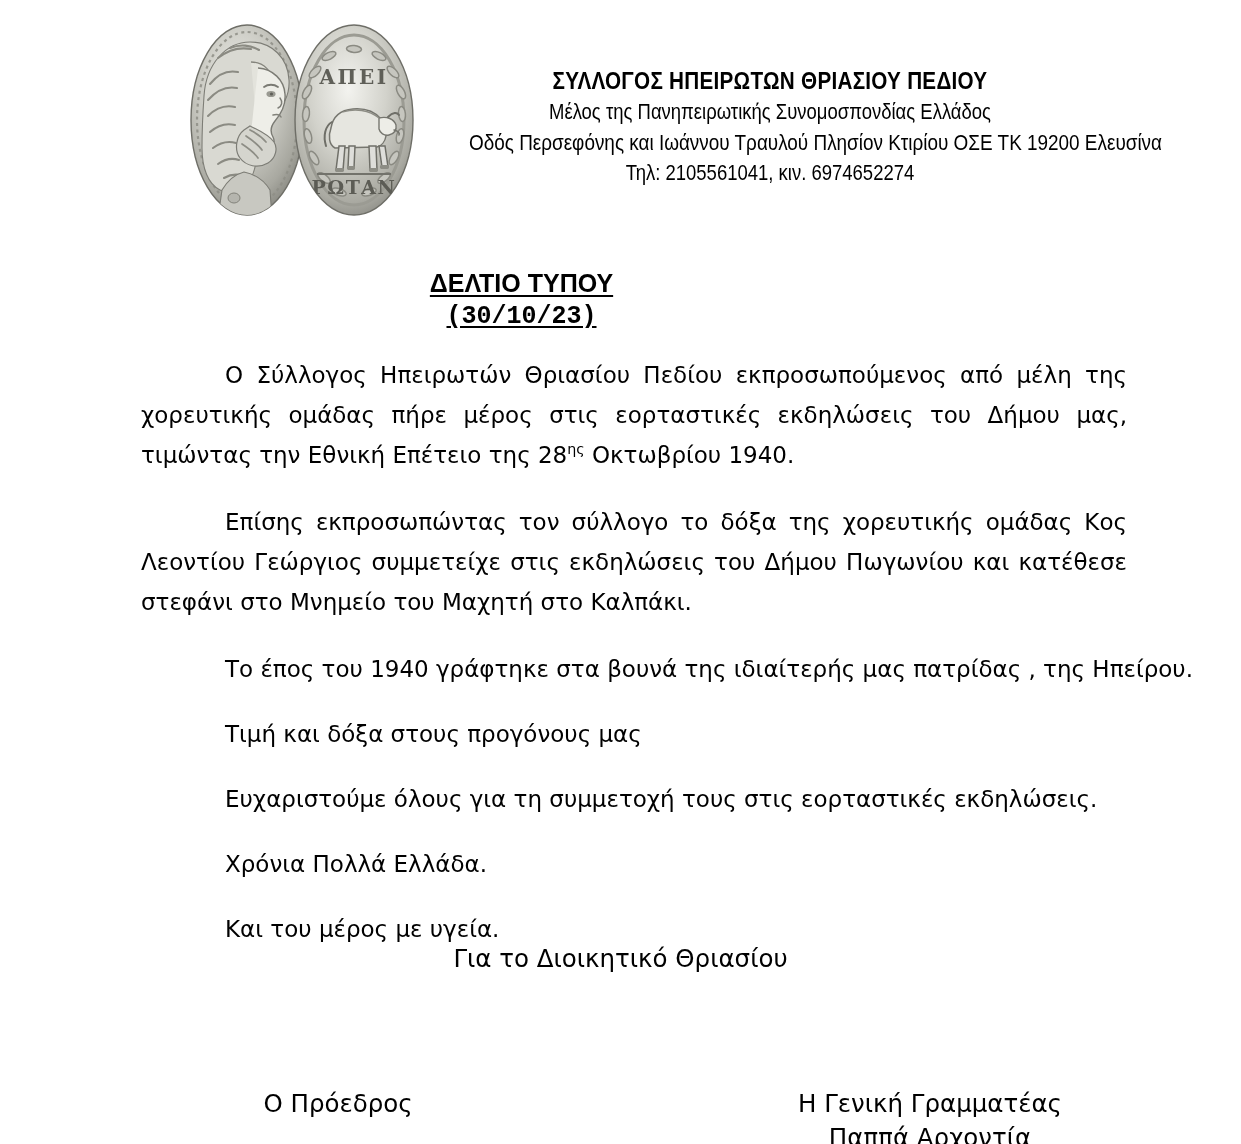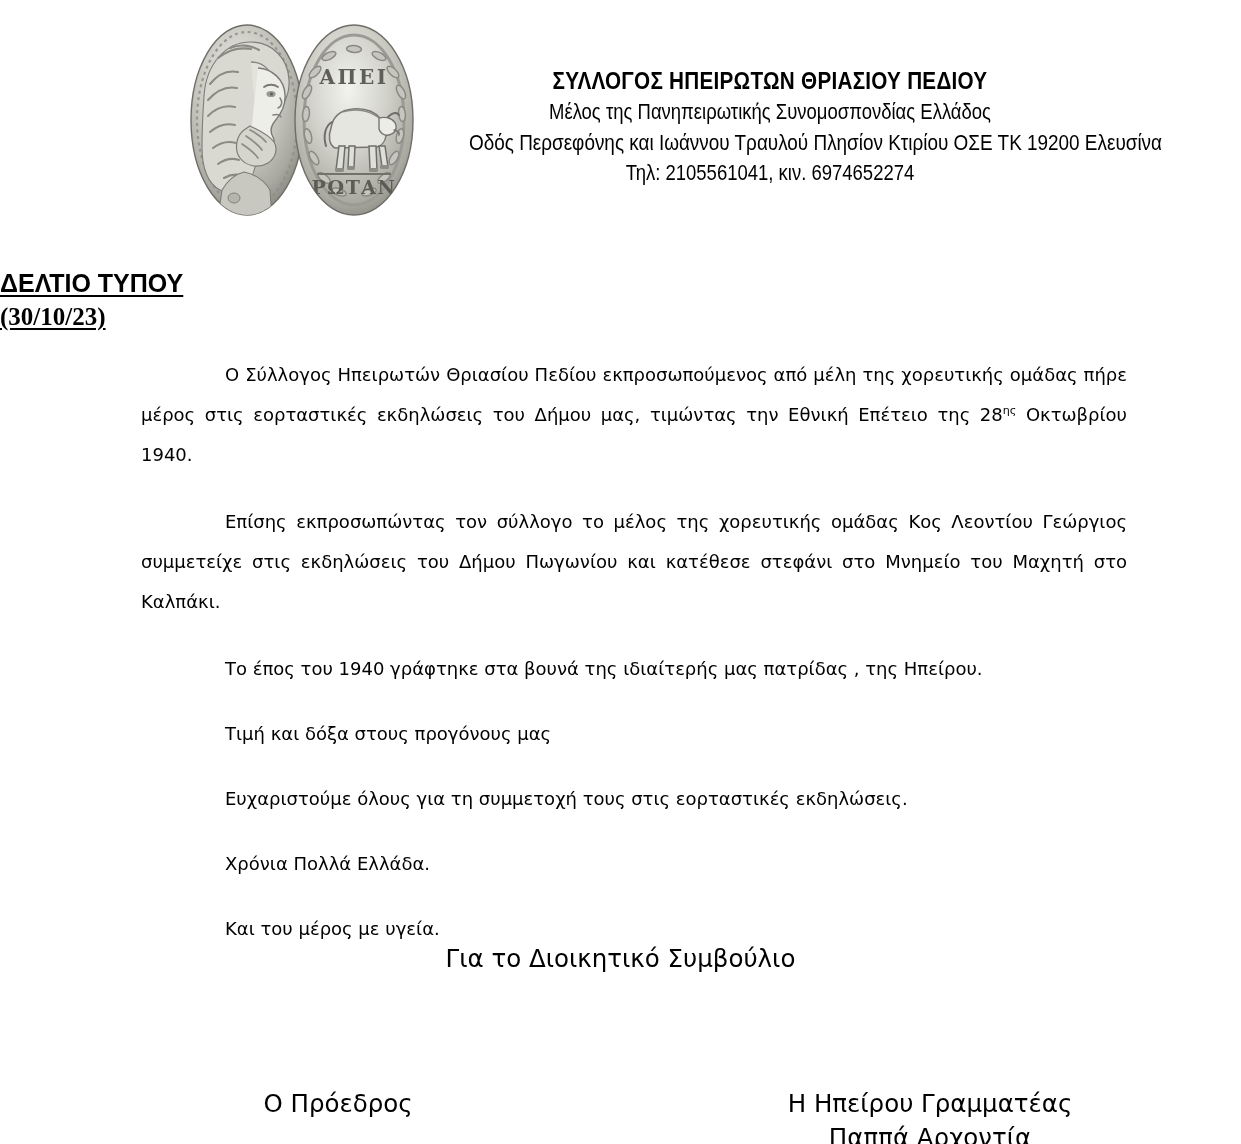--- a/index.html
+++ b/index.html
@@ -80,47 +80,48 @@
     line-height: 31px;
     transform: scaleX(0.86);
   }
 
   
   .doc-title-block {
     position: absolute;
     top: 266px;
     left: 0;
     width: 1043px;
+    text-align: center;
   }
   .doc-title {
     display: inline-block;
     font-size: 25px;
     font-weight: bold;
     text-decoration: underline;
     text-underline-offset: 3px;
     line-height: 34px;
     font-family: "Liberation Sans", "DejaVu Sans", sans-serif;
   }
   .doc-date {
     display: inline-block;
     font-size: 25px;
     font-weight: bold;
     text-decoration: underline;
     text-underline-offset: 3px;
     line-height: 34px;
-    font-family: Liberation Serif, serif;
+    font-family: Liberation Mono, monospace;
   }
 
   
   .body-area {
     position: absolute;
     top: 355px;
     left: 141px;
     width: 986px;
-    font-size: 18px;
+    font-size: 23px;
     line-height: 40px;
   }
   p.para {
     margin: 0;
     padding: 0;
   }
   p.justified {
     text-align: justify;
     text-justify: inter-word;
     text-indent: 84px;
@@ -315,36 +316,36 @@
 
 <div class="doc-title-block">
   <div><span class="doc-title">ΔΕΛΤΙΟ ΤΥΠΟΥ</span></div>
   <div><span class="doc-date">(30/10/23)</span></div>
 </div>
 
 <main class="body-area">
 
   <p class="para justified"><span>Ο Σύλλογος Ηπειρωτών Θριασίου Πεδίου εκπροσωπούμενος από  μέλη της χορευτικής ομάδας πήρε μέρος στις εορταστικές εκδηλώσεις του Δήμου μας,  τιμώντας την Εθνική Επέτειο της 28</span><sup class="ord">ης</sup><span> Οκτωβρίου 1940.</span></p>
 
-  <p class="para justified">Επίσης εκπροσωπώντας τον σύλλογο το μέλος της χορευτικής ομάδας    Κος Λεοντίου Γεώργιος συμμετείχε στις  εκδηλώσεις του Δήμου Πωγωνίου και κατέθεσε στεφάνι στο Μνημείο του Μαχητή στο Καλπάκι.</p>
+  <p class="para justified">Επίσης εκπροσωπώντας τον σύλλογο το δόξα της χορευτικής ομάδας    Κος Λεοντίου Γεώργιος συμμετείχε στις  εκδηλώσεις του Δήμου Πωγωνίου και κατέθεσε στεφάνι στο Μνημείο του Μαχητή στο Καλπάκι.</p>
 
   <p class="para plain">Το έπος του 1940 γράφτηκε στα βουνά της ιδιαίτερής μας  πατρίδας , της Ηπείρου.</p>
 
   <p class="para plain">Τιμή και δόξα στους προγόνους μας</p>
 
   <p class="para plain">Ευχαριστούμε όλους για  τη συμμετοχή τους στις εορταστικές εκδηλώσεις.</p>
 
   <p class="para plain">Χρόνια Πολλά Ελλάδα.</p>
 
   <p class="para plain">Και του μέρος με υγεία.</p>
 </main>
 
-<div class="closing">Για το Διοικητικό Συμβούλιο</div>
+<div class="closing">Για το Διοικητικό Θριασίου</div>
 
 <div class="signatures">
   <div class="sig-col sig-left">
     <span class="sig-role">Ο Πρόεδρος</span>
   </div>
   <div class="sig-col sig-right">
-    <span class="sig-role">Η Ηπείρου Γραμματέας</span>
+    <span class="sig-role">Η Γενική Γραμματέας</span>
     <span class="sig-name">Παππά Αρχοντία</span>
   </div>
 </div>
 
 </body></html>

